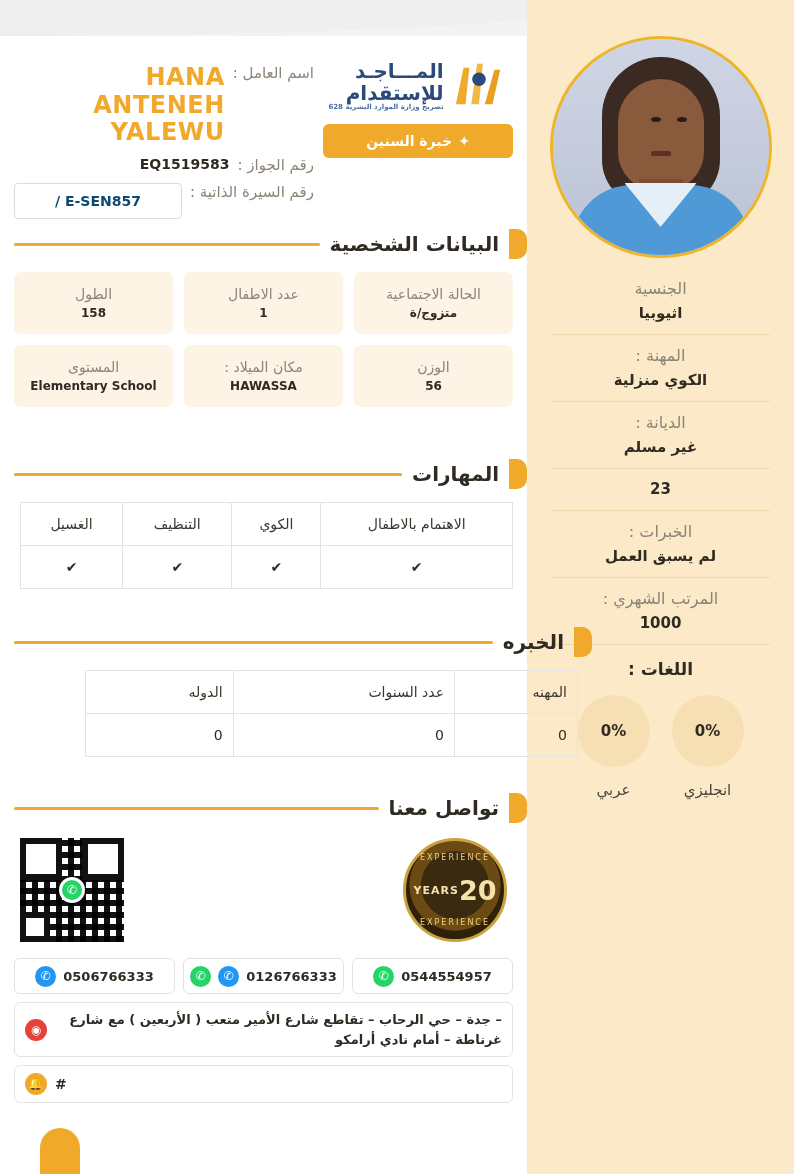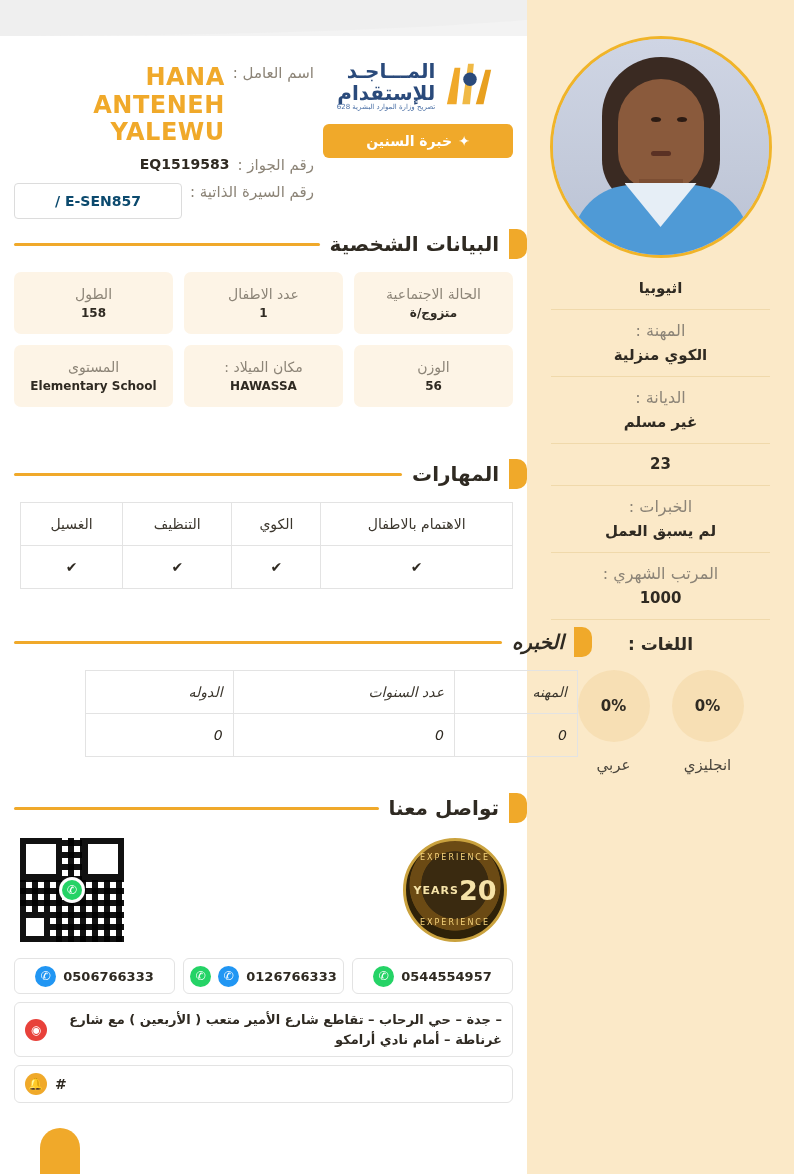--- a/index.html
+++ b/index.html
@@ -151,21 +151,21 @@
     padding: 9px 16px; font-size: 14px; font-weight: bold; color: #0c4a6e;
     min-width: 168px; text-align: center; background: #fff;
   }
 
   .logo-block { width: 190px; padding-top: 2px; text-align: center; }
   .logo-top { display: flex; flex-direction: row-reverse; align-items: center; gap: 6px; justify-content: center;}
   .logo-text-ar {
     color: #2a4a7b; font-weight: bold; font-size: 20px; line-height: 1.1;
     text-align: right;
   }
-  .logo-text-ar small { display: block; font-size: 7px; font-weight: normal; color: #4a6fa5; letter-spacing: .2px;}
+  .logo-text-ar small { display: block; font-size: 7px; font-weight: bold; color: #4a6fa5; letter-spacing: .2px;}
   .logo-mark { width: 58px; height: 52px; }
   .logo-badge {
     margin-top: 12px;
     background: #f0a92a; color: #fff; border-radius: 6px;
     padding: 9px 10px; font-size: 14px; font-weight: bold;
     display: flex; align-items: center; justify-content: center; gap: 6px;
   }
 
   
   .section-head {
@@ -324,20 +324,21 @@
       <div class="p-eye l"></div>
       <div class="p-eye r"></div>
       <div class="p-mouth"></div>
       <div class="p-neck"></div>
       <div class="p-shirt"></div>
       <div class="p-collar"></div>
     </div>
 
     <div class="side-list">
       <div class="side-row">
+        <div class="side-label">الجنسية</div>
         <div class="side-value">اثيوبيا</div>
       </div>
       <div class="side-row">
         <div class="side-label">المهنة :</div>
         <div class="side-value">الكوي منزلية</div>
       </div>
       <div class="side-row">
         <div class="side-label">الديانة :</div>
         <div class="side-value">غير مسلم</div>
       </div>
@@ -462,21 +463,21 @@
           <tr>
             <td class="check">✔</td>
             <td class="check">✔</td>
             <td class="check">✔</td>
             <td class="check">✔</td>
           </tr>
         </tbody>
       </table>
     </div>
 
-    <div style="position:absolute; top:630px; left:0; width:592px;font-style:italic;">
+    <div style="position:absolute; top:630px; left:0; width:592px;">
       <div class="section-head">
         <div class="tab-shape"></div>
         <div class="section-title">الخبره</div>
         <div class="section-line"></div>
       </div>
 
       <table class="tbl tbl-exp">
         <thead>
           <tr>
             <th style="width:25%">المهنه</th>

